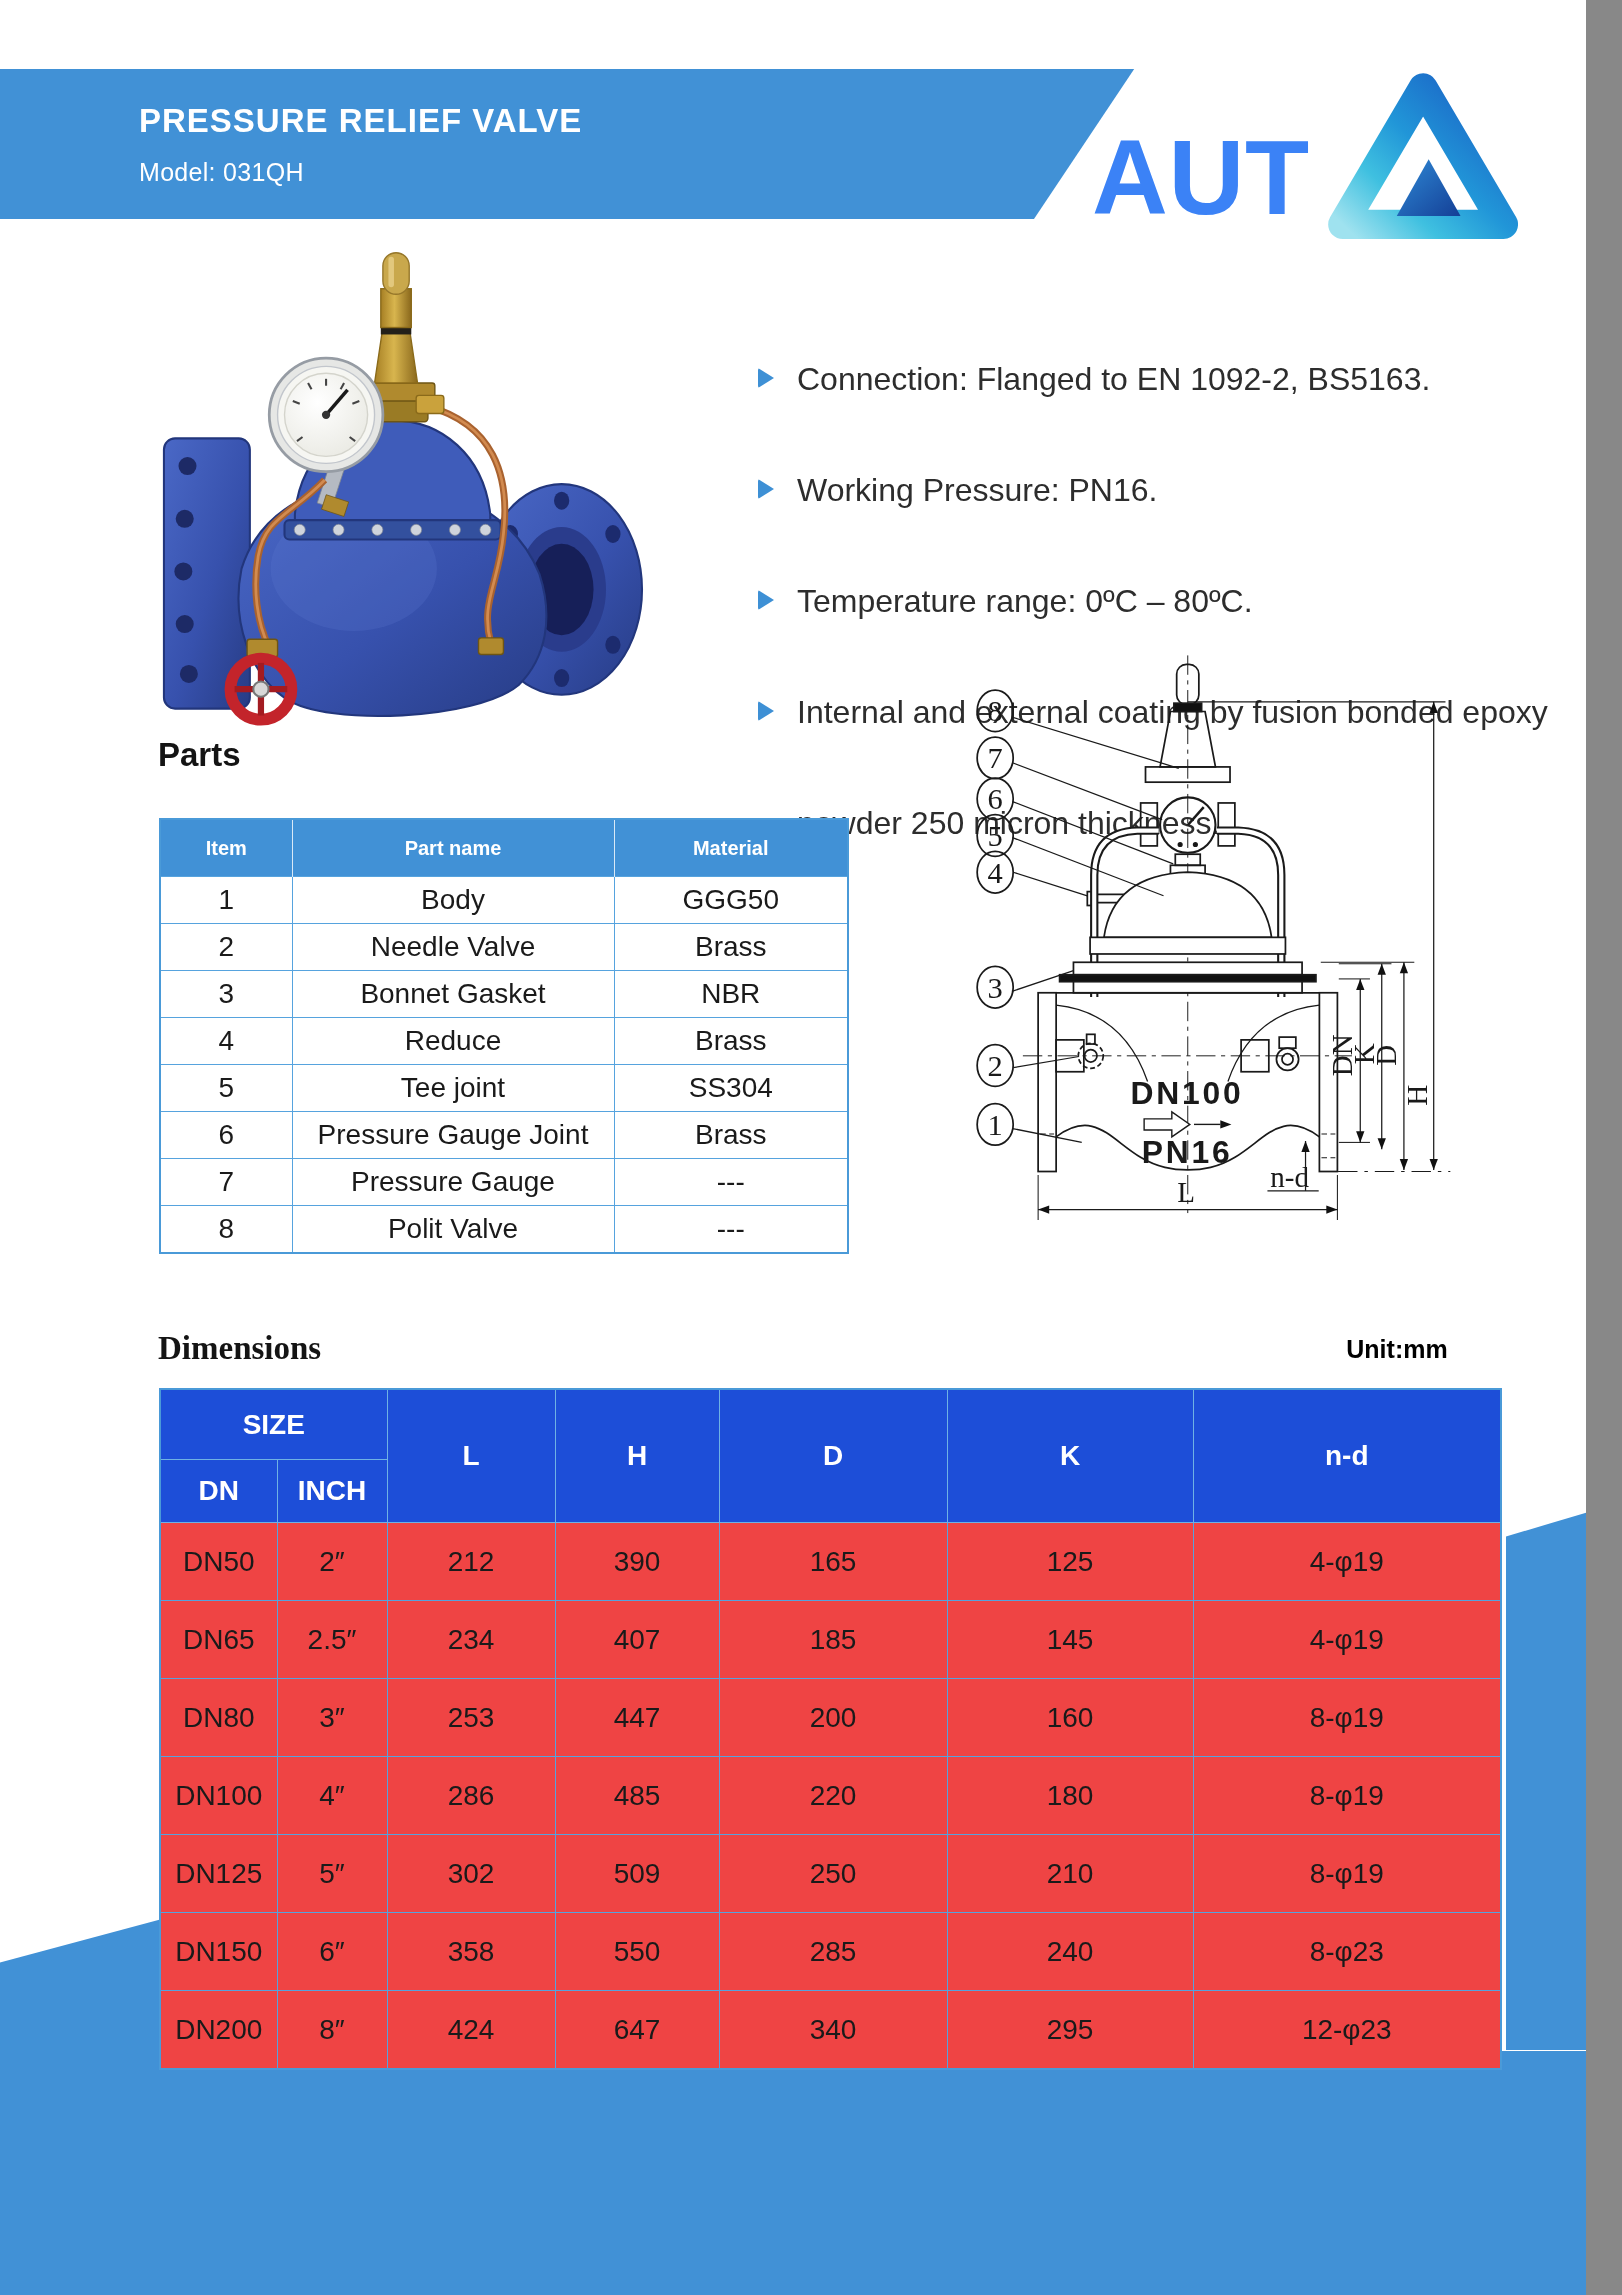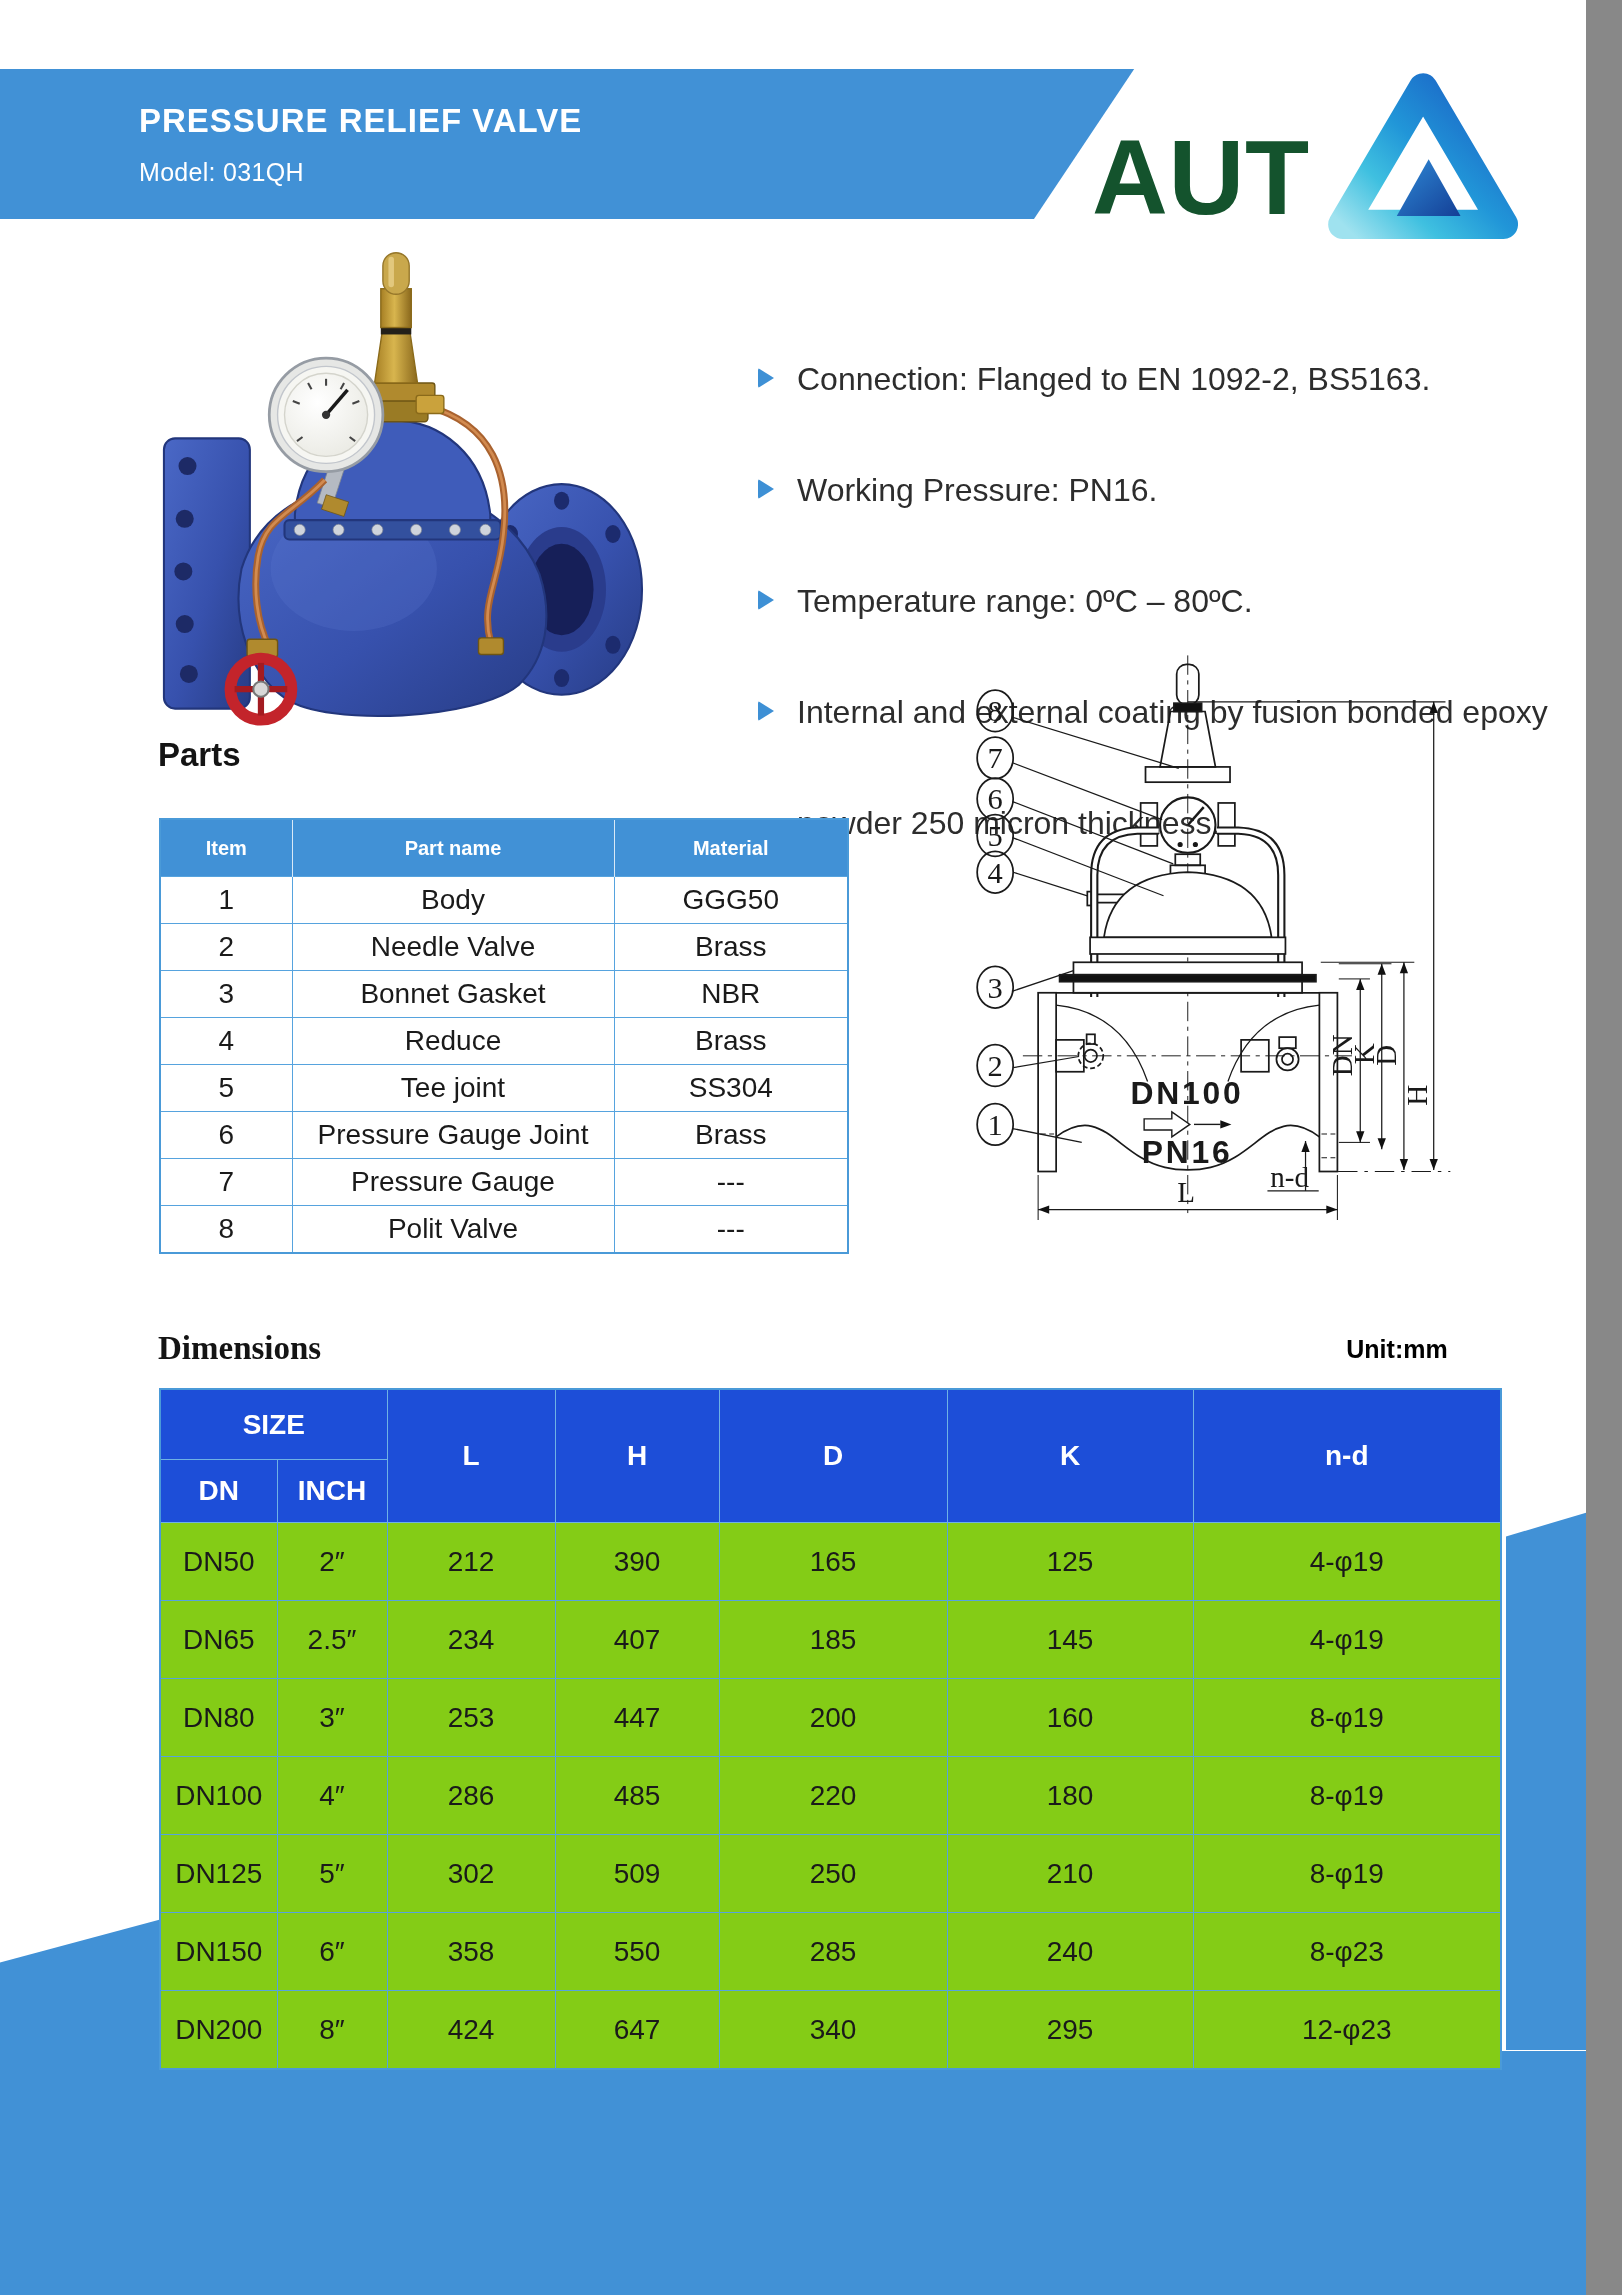--- a/index.html
+++ b/index.html
@@ -16,21 +16,21 @@
     clip-path:polygon(0 6.3%,100% 0,100% 100%,0 100%);}
   
   .banner{position:absolute; left:0; top:69px; width:1179px; height:150px;
     background:#4191d6; clip-path:polygon(0 0,96.2% 0,87.7% 100%,0 100%);}
   .banner-title{position:absolute; left:139px; top:33px; color:#fff;
     font-size:33px; font-weight:600; letter-spacing:1px;}
   .banner-model{position:absolute; left:139px; top:89px; color:#fff;
     font-size:25px; font-weight:400; letter-spacing:0.3px;}
   
   .logo-text{position:absolute; left:1092px; top:125px; font-size:105px; line-height:1;
-    font-weight:700; color:#14532d; letter-spacing:0.7px;}
+    font-weight:700; color:#3b82f6; letter-spacing:0.7px;}
   .logo-mark{position:absolute; left:1324px; top:67px;}
   
   .features{position:absolute; left:757px; top:324px; width:867px; margin:0; padding:0;
     list-style:none;}
   .features li{position:relative; padding-left:40px; font-size:32px; line-height:111px;
     color:#2d2d2d;}
   .features li .tri{position:absolute; left:1.4px; top:44px; width:0; height:0;
     border-top:10.4px solid transparent; border-bottom:10.4px solid transparent;
     border-left:16px solid #3e90d5; border-radius:2.1px;}
   
@@ -46,21 +46,21 @@
   .parts-table th{background:#4191d6; color:#fff; font-size:20px; font-weight:700;
     height:54px; border:1.4px solid rgba(255,255,255,.8); border-top:none; border-bottom:none;}
   .parts-table td{background:#fff; color:#1a1a1a; font-size:28px; text-align:center;
     height:44px; border:1.4px solid #56a3de;}
   .dim-table{position:absolute; left:159px; top:1388px; width:1342px;
     border:2.1px solid #4a9ad8;}
   .dim-table th{background:#1d4ed8; color:#fff; font-size:28px; font-weight:700;
     border:1.4px solid #6fb2e4;}
   .dim-table .h-size{height:67px;}
   .dim-table .h-sub{height:60px;}
-  .dim-table td{background:#84cc16; color:#1a1a1a; font-size:28px; text-align:center;
+  .dim-table td{background:#ef4444; color:#1a1a1a; font-size:28px; text-align:center;
     height:75px; border:1.4px solid #56a3de;}
   
   .photo{position:absolute; left:118px; top:243px;}
   .diagram{position:absolute; left:922px; top:645px;}
   .diagram text{fill:#1a1a1a;}
   .dimfont{font-family:"Liberation Serif", serif; font-size:42px;}
   .callout-num{font-family:"Liberation Serif", serif; font-size:44px;}
   .marking{font-family:"Liberation Sans", sans-serif; font-weight:700; font-size:46px; letter-spacing:4px;}
 </style>
 </head>

